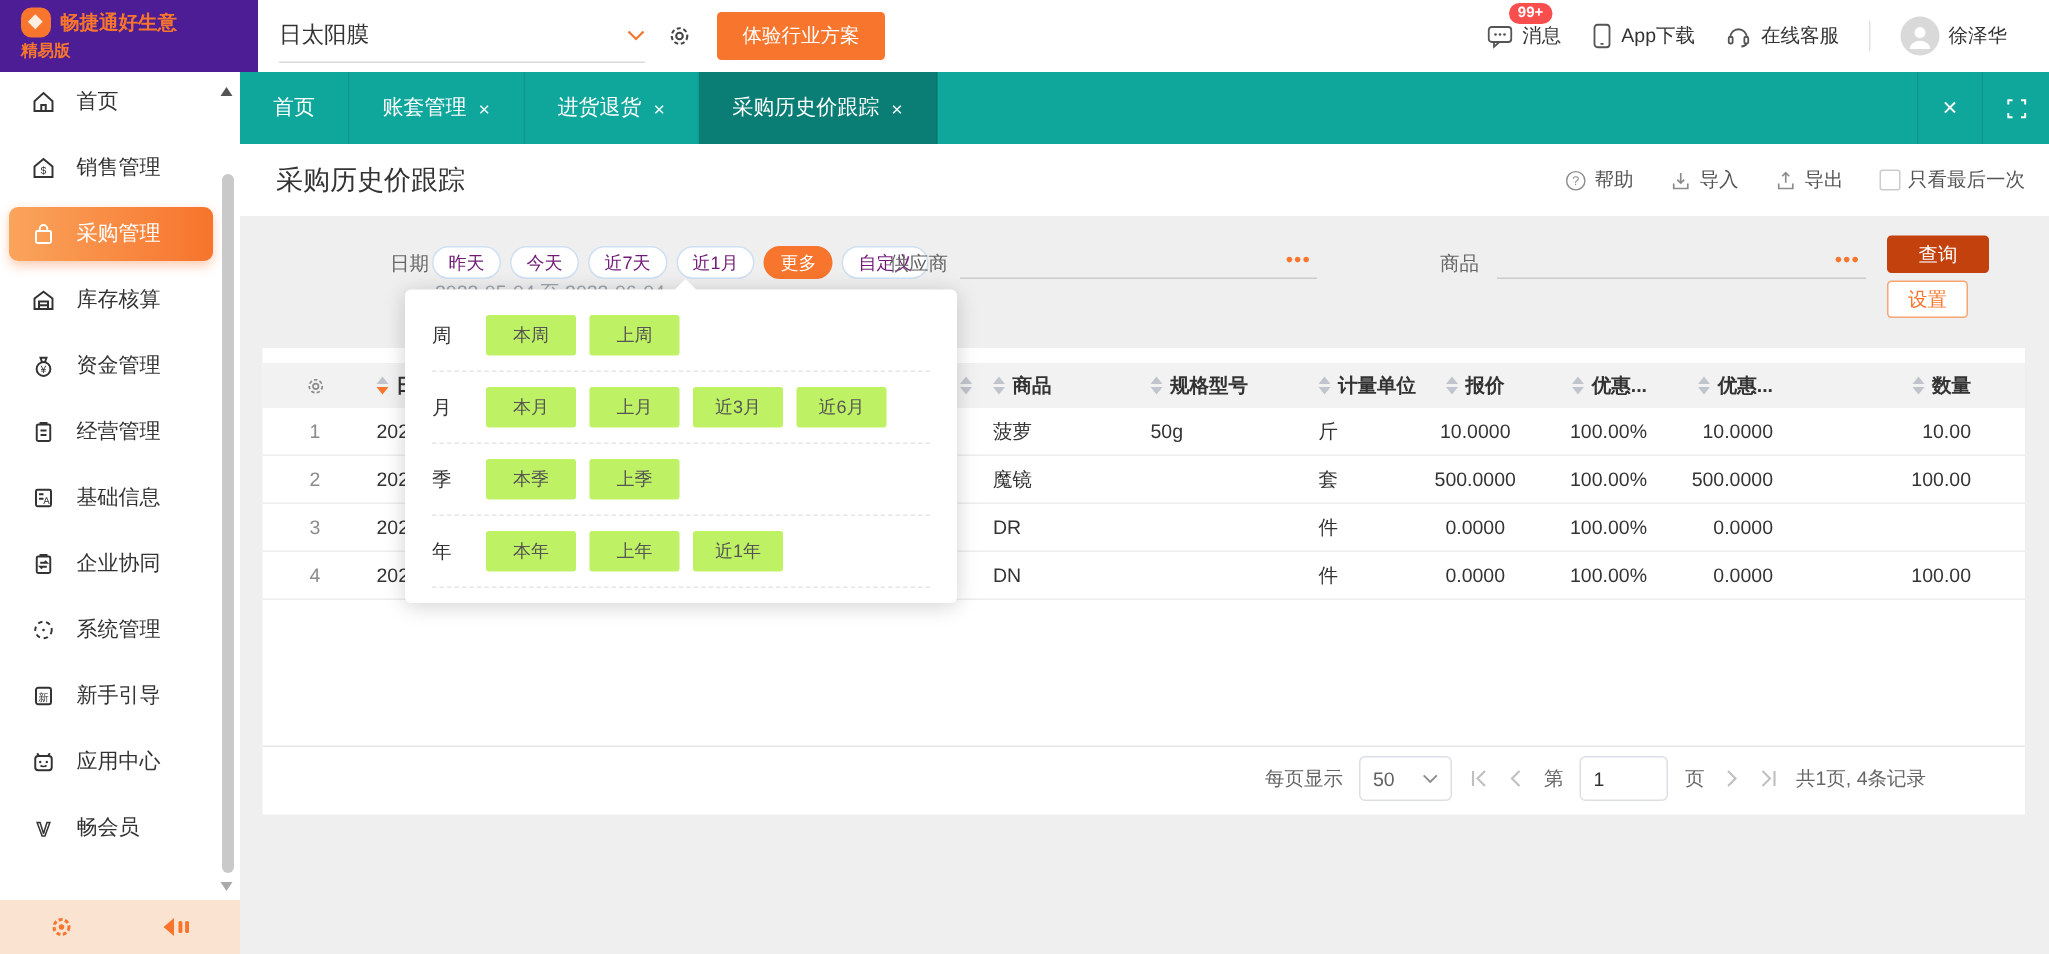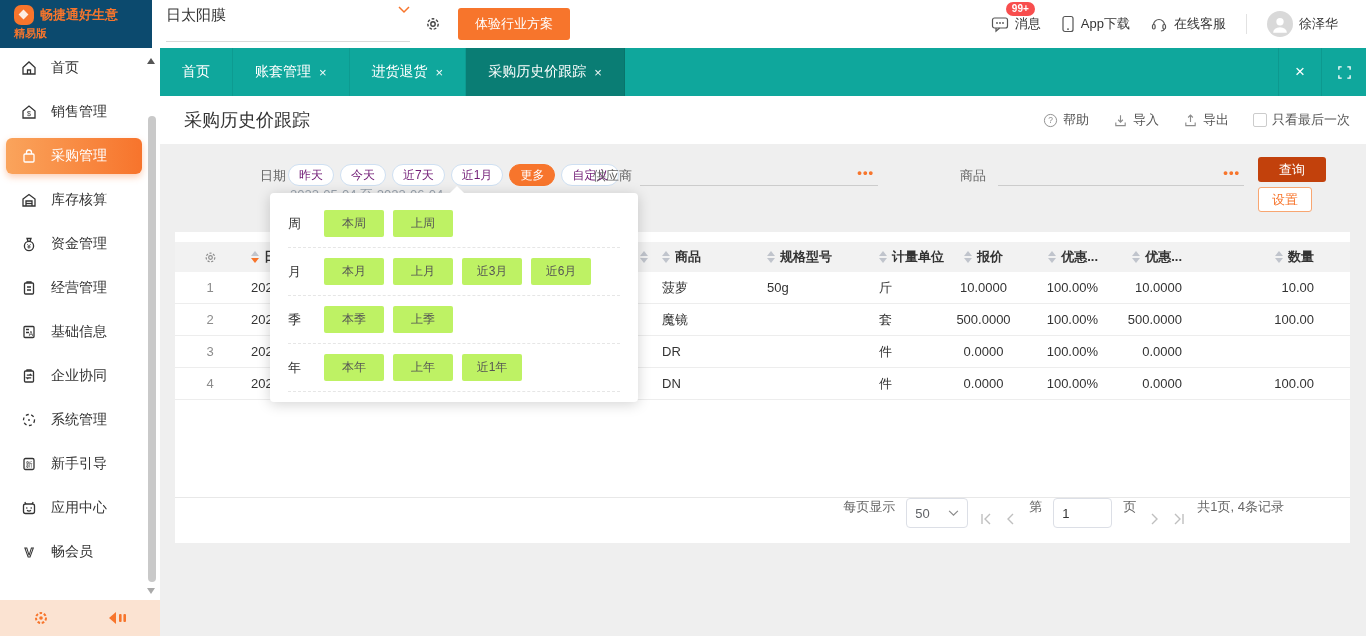--- a/index.html
+++ b/index.html
@@ -2,27 +2,27 @@
 <html><head>
 <meta charset="utf-8">
 <style>
   *{margin:0;padding:0;box-sizing:border-box}
   html,body{width:1366px;height:636px;overflow:hidden}
   body{font-family:"Liberation Sans","DejaVu Sans",sans-serif;background:#efefef;position:relative;color:#333}
   svg{display:block}
 
   
   .topbar{position:absolute;left:0;top:0;width:1366px;height:48px;background:#fff;display:flex;align-items:center;z-index:30}
-  .logo-block{width:152px;height:48px;background:#0c4a6e;flex:none;padding:5px 0 0 14px}
+  .logo-block{width:172px;height:48px;background:#4c1d95;flex:none;padding:5px 0 0 14px}
   .logo-row{display:flex;align-items:center;gap:6px}
   .logo-mark{width:20px;height:20px;background:#f7752c;border-radius:7px;position:relative;flex:none}
   .logo-mark::after{content:"";position:absolute;left:6px;top:6px;width:7px;height:7px;background:#fdeee2;transform:rotate(45deg)}
   .brand-name{font-size:13px;font-weight:bold;color:#f7752c;white-space:nowrap}
   .brand-edition{font-size:11px;font-weight:bold;color:#f7752c;margin-top:1px}
-  .company{display:flex;align-items:flex-start;margin-left:14px;width:244px;height:36px;border-bottom:1px solid #d9d9d9}
+  .company{display:flex;align-items:center;margin-left:14px;width:244px;height:36px;border-bottom:1px solid #d9d9d9}
   .company-name{font-size:15px;color:#333;flex:1}
   .topbar-gear{margin-left:14px;color:#444}
   .trial-btn{margin-left:16px;background:#f7752c;color:#fff;font-size:13px;height:32px;padding:0 17px;border:none;border-radius:3px;cursor:pointer}
   .topbar-right{margin-left:auto;display:flex;align-items:center;gap:20px;padding-right:28px}
   .tb-item{display:flex;align-items:center;gap:6px;font-size:13px;color:#333;position:relative}
   .badge{position:absolute;top:-13px;left:15px;background:#f84e4e;color:#fff;font-size:10px;line-height:14px;padding:0 6px;border-radius:8px;font-weight:bold}
   .tb-divider{width:1px;height:20px;background:#e2e2e2}
   .avatar{width:26px;height:26px;border-radius:50%;background:#d9d9d9;display:flex;align-items:center;justify-content:center;overflow:hidden}
 
   
@@ -79,21 +79,21 @@
   .c-rate{width:76px;justify-content:flex-end;padding-right:8px}
   .c-dprice{width:84px;justify-content:flex-end;padding-right:8px}
   .c-qty{width:140px;justify-content:flex-end;padding-right:16px}
   .sort{display:inline-flex;flex-direction:column;gap:2px;flex:none}
   .sort i{width:0;height:0;border-left:4px solid transparent;border-right:4px solid transparent}
   .sort .up{border-bottom:5px solid #c0c4cc}
   .sort .down{border-top:5px solid #c0c4cc}
   .sort.desc .down{border-top-color:#f7752c}
 
   .pag-divider{position:absolute;left:0;top:265px;width:100%;height:1px;background:#e8e8e8}
-  .pagination{position:absolute;left:0;top:266px;width:100%;height:42px;display:flex;justify-content:flex-end;padding-right:66px;gap:11px;font-size:13px;color:#666}
+  .pagination{position:absolute;left:0;top:266px;width:100%;height:42px;display:flex;align-items:center;justify-content:flex-end;padding-right:66px;gap:11px;font-size:13px;color:#666}
   .pg-select{width:62px;height:30px;border:1px solid #dcdfe6;border-radius:4px;display:flex;align-items:center;justify-content:space-between;padding:0 8px;color:#606266;cursor:pointer;background:#fff}
   .pg-input{width:59px;height:30px;border:1px solid #dcdfe6;border-radius:4px;padding:0 8px;font-size:13px;color:#333;background:#fff}
   .pg-ico{display:flex;align-items:center;cursor:pointer}
 
   
   .date-panel{position:absolute;left:110px;top:97px;width:368px;height:209px;background:#fff;border-radius:4px;box-shadow:0 2px 14px rgba(0,0,0,.18);z-index:10;padding-top:7px}
   .date-panel::before{content:"";position:absolute;left:182px;top:-5px;width:10px;height:10px;background:#fff;transform:rotate(45deg)}
   .dp-row{height:48px;display:flex;align-items:center;margin:0 18px;border-bottom:1px dashed #e6e6e6}
   .dp-label{width:36px;font-size:13px;color:#333;flex:none}
   .dp-btn{width:60px;height:27px;background:#bef264;border:none;border-radius:2px;font-size:12px;color:#555;margin-right:9px;cursor:pointer}

